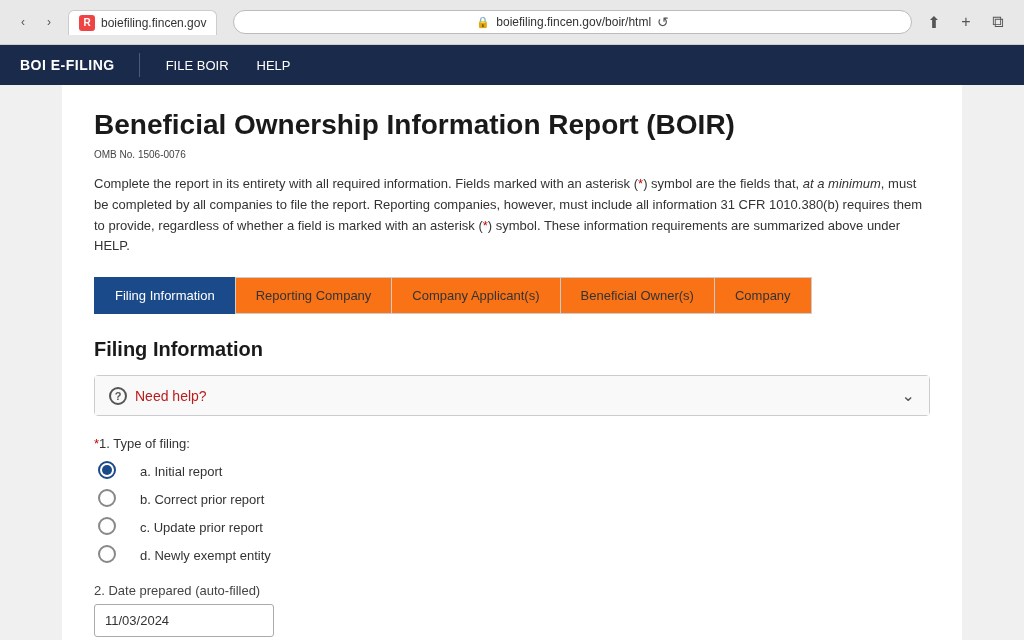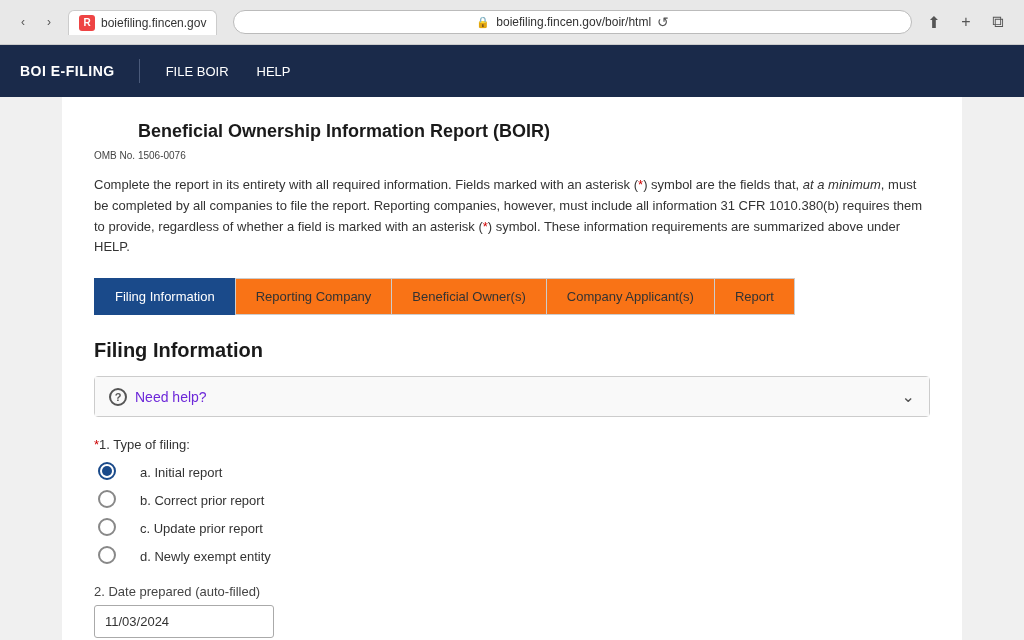--- a/index.html
+++ b/index.html
@@ -13,49 +13,49 @@
     .tab { background: #fff; border-radius: 6px 6px 0 0; padding: 4px 10px; font-size: 12px; display: flex; align-items: center; gap: 6px; border: 1px solid #ccc; border-bottom: none; }
     .tab-icon { width: 16px; height: 16px; background: #e44; border-radius: 3px; display: flex; align-items: center; justify-content: center; color: white; font-size: 10px; font-weight: bold; }
     .tab-label { font-size: 12px; color: #333; }
     .address-bar { flex: 1; background: #fff; border: 1px solid #bbb; border-radius: 16px; padding: 3px 10px; font-size: 12px; color: #333; display: flex; align-items: center; justify-content: center; gap: 6px; }
     .lock-icon { color: #555; font-size: 11px; }
     .reload-btn { color: #555; font-size: 14px; cursor: pointer; }
     .toolbar-actions { display: flex; gap: 4px; }
     .toolbar-btn { width: 28px; height: 28px; border: none; background: transparent; cursor: pointer; display: flex; align-items: center; justify-content: center; color: #555; font-size: 16px; }
 
     
-    .nav-bar { background: #1a2a4a; display: flex; align-items: center; padding: 0 20px; height: 52px; gap: 24px; }
+    .nav-bar { background: #1a2a4a; display: flex; align-items: center; padding: 0 20px; height: 40px; gap: 24px; }
     .nav-logo { color: #fff; font-weight: bold; font-size: 14px; letter-spacing: 0.5px; }
     .nav-divider { width: 1px; height: 24px; background: #4a5a7a; }
     .nav-link { color: #fff; font-size: 13px; font-weight: 500; text-decoration: none; cursor: pointer; padding: 4px 2px; }
 
     
     .main-content { background: #fff; max-width: 900px; margin: 0 auto; padding: 24px 32px; min-height: 580px; }
 
-    .page-title { font-size: 18px; font-weight: bold; color: #1a1a1a; margin-bottom: 8px; margin-left: 44px; }
+    .page-title { font-size: 28px; font-weight: bold; color: #1a1a1a; margin-bottom: 8px; }
     .omb-text { font-size: 10px; color: #444; margin-bottom: 14px; }
     .description { font-size: 13px; color: #333; line-height: 1.6; margin-bottom: 20px; }
     .description em { }
     .asterisk { color: #c00; }
 
     
     .tabs-row { display: flex; gap: 0; margin-bottom: 24px; }
     .tab-btn { padding: 10px 20px; border: 1px solid #ccc; background: #f97316; color: #333; font-size: 13px; font-weight: 500; cursor: pointer; border-right: none; white-space: nowrap; }
     .tab-btn:last-child { border-right: 1px solid #ccc; }
     .tab-btn.active { background: #1a4a8a; color: #fff; border-color: #1a4a8a; }
 
     
     .section-title { font-size: 20px; font-weight: bold; color: #1a1a1a; margin-bottom: 14px; }
 
     
     .help-accordion { border: 1px solid #ccc; border-radius: 4px; margin-bottom: 20px; }
     .help-header { display: flex; align-items: center; justify-content: space-between; padding: 10px 14px; cursor: pointer; background: #f9f9f9; }
     .help-header-left { display: flex; align-items: center; gap: 8px; }
     .help-circle { width: 18px; height: 18px; border: 2px solid #555; border-radius: 50%; display: flex; align-items: center; justify-content: center; font-size: 11px; font-weight: bold; color: #555; }
-    .help-label { font-size: 14px; color: #6d28d9; }
+    .help-label { font-size: 14px; color: #b91c1c; }
     .chevron { font-size: 16px; color: #555; }
 
     
     .field-label { font-size: 13px; color: #333; margin-bottom: 10px; font-weight: 500; }
     .radio-group { display: flex; flex-direction: column; gap: 10px; margin-bottom: 20px; margin-left: 4px; }
     .radio-item { display: flex; align-items: flex-end; gap: 24px; cursor: pointer; }
     .radio-outer { width: 18px; height: 18px; border: 2px solid #888; border-radius: 50%; display: flex; align-items: center; justify-content: center; flex-shrink: 0; }
     .radio-outer.selected { border-color: #1a4a8a; }
     .radio-inner { width: 10px; height: 10px; border-radius: 50%; background: #1a4a8a; }
     .radio-text { font-size: 13px; color: #333; }
@@ -107,23 +107,23 @@
     <h1 class="page-title">Beneficial Ownership Information Report (BOIR)</h1>
     <p class="omb-text">OMB No. 1506-0076</p>
 
     <p class="description">
       <span>Complete the report in its entirety with all required information. Fields marked with an asterisk (</span><span class="asterisk">*</span><span>) symbol are the fields that, </span><em>at a minimum</em><span>, must be completed by all companies to file the report. Reporting companies, however, must include all information 31 CFR 1010.380(b) requires them to provide, regardless of whether a field is marked with an asterisk (</span><span class="asterisk">*</span><span>) symbol. These information requirements are summarized above under HELP.</span>
     </p>
 
     <div class="tabs-row">
       <button class="tab-btn active">Filing Information</button>
       <button class="tab-btn">Reporting Company</button>
+      <button class="tab-btn">Company Applicant(s)</button>
       <button class="tab-btn">Beneficial Owner(s)</button>
-      <button class="tab-btn">Company Applicant(s)</button>
-      <button class="tab-btn">Report</button>
+      <button class="tab-btn">Company</button>
     </div>
 
     <h2 class="section-title">Filing Information</h2>
 
     <div class="help-accordion">
       <div class="help-header">
         <div class="help-header-left">
           <div class="help-circle">?</div>
           <span class="help-label">Need help?</span>
         </div>

